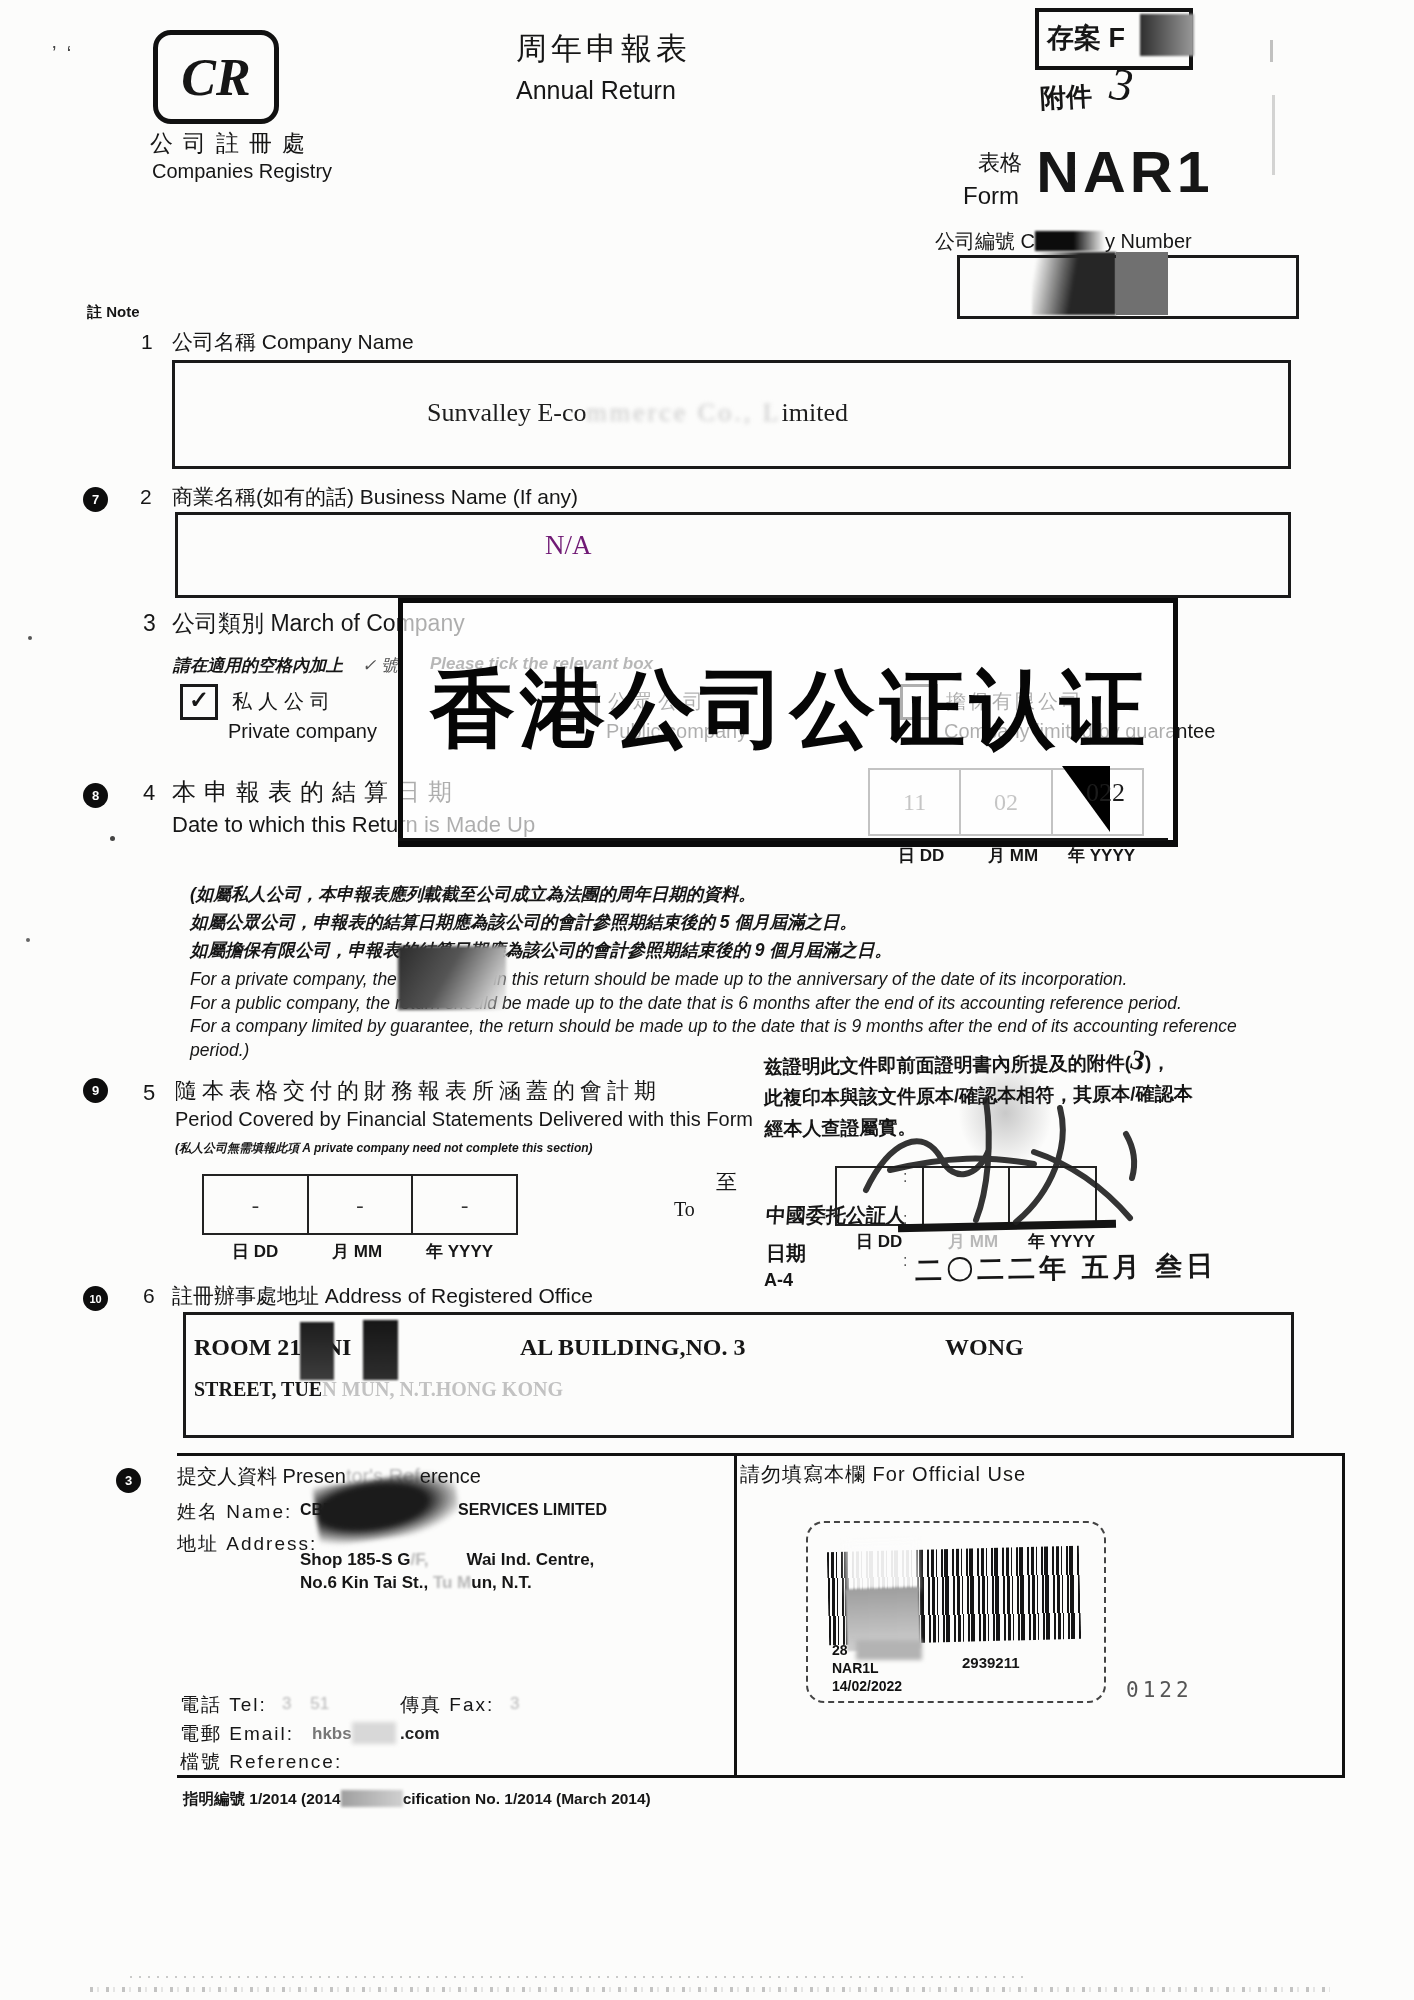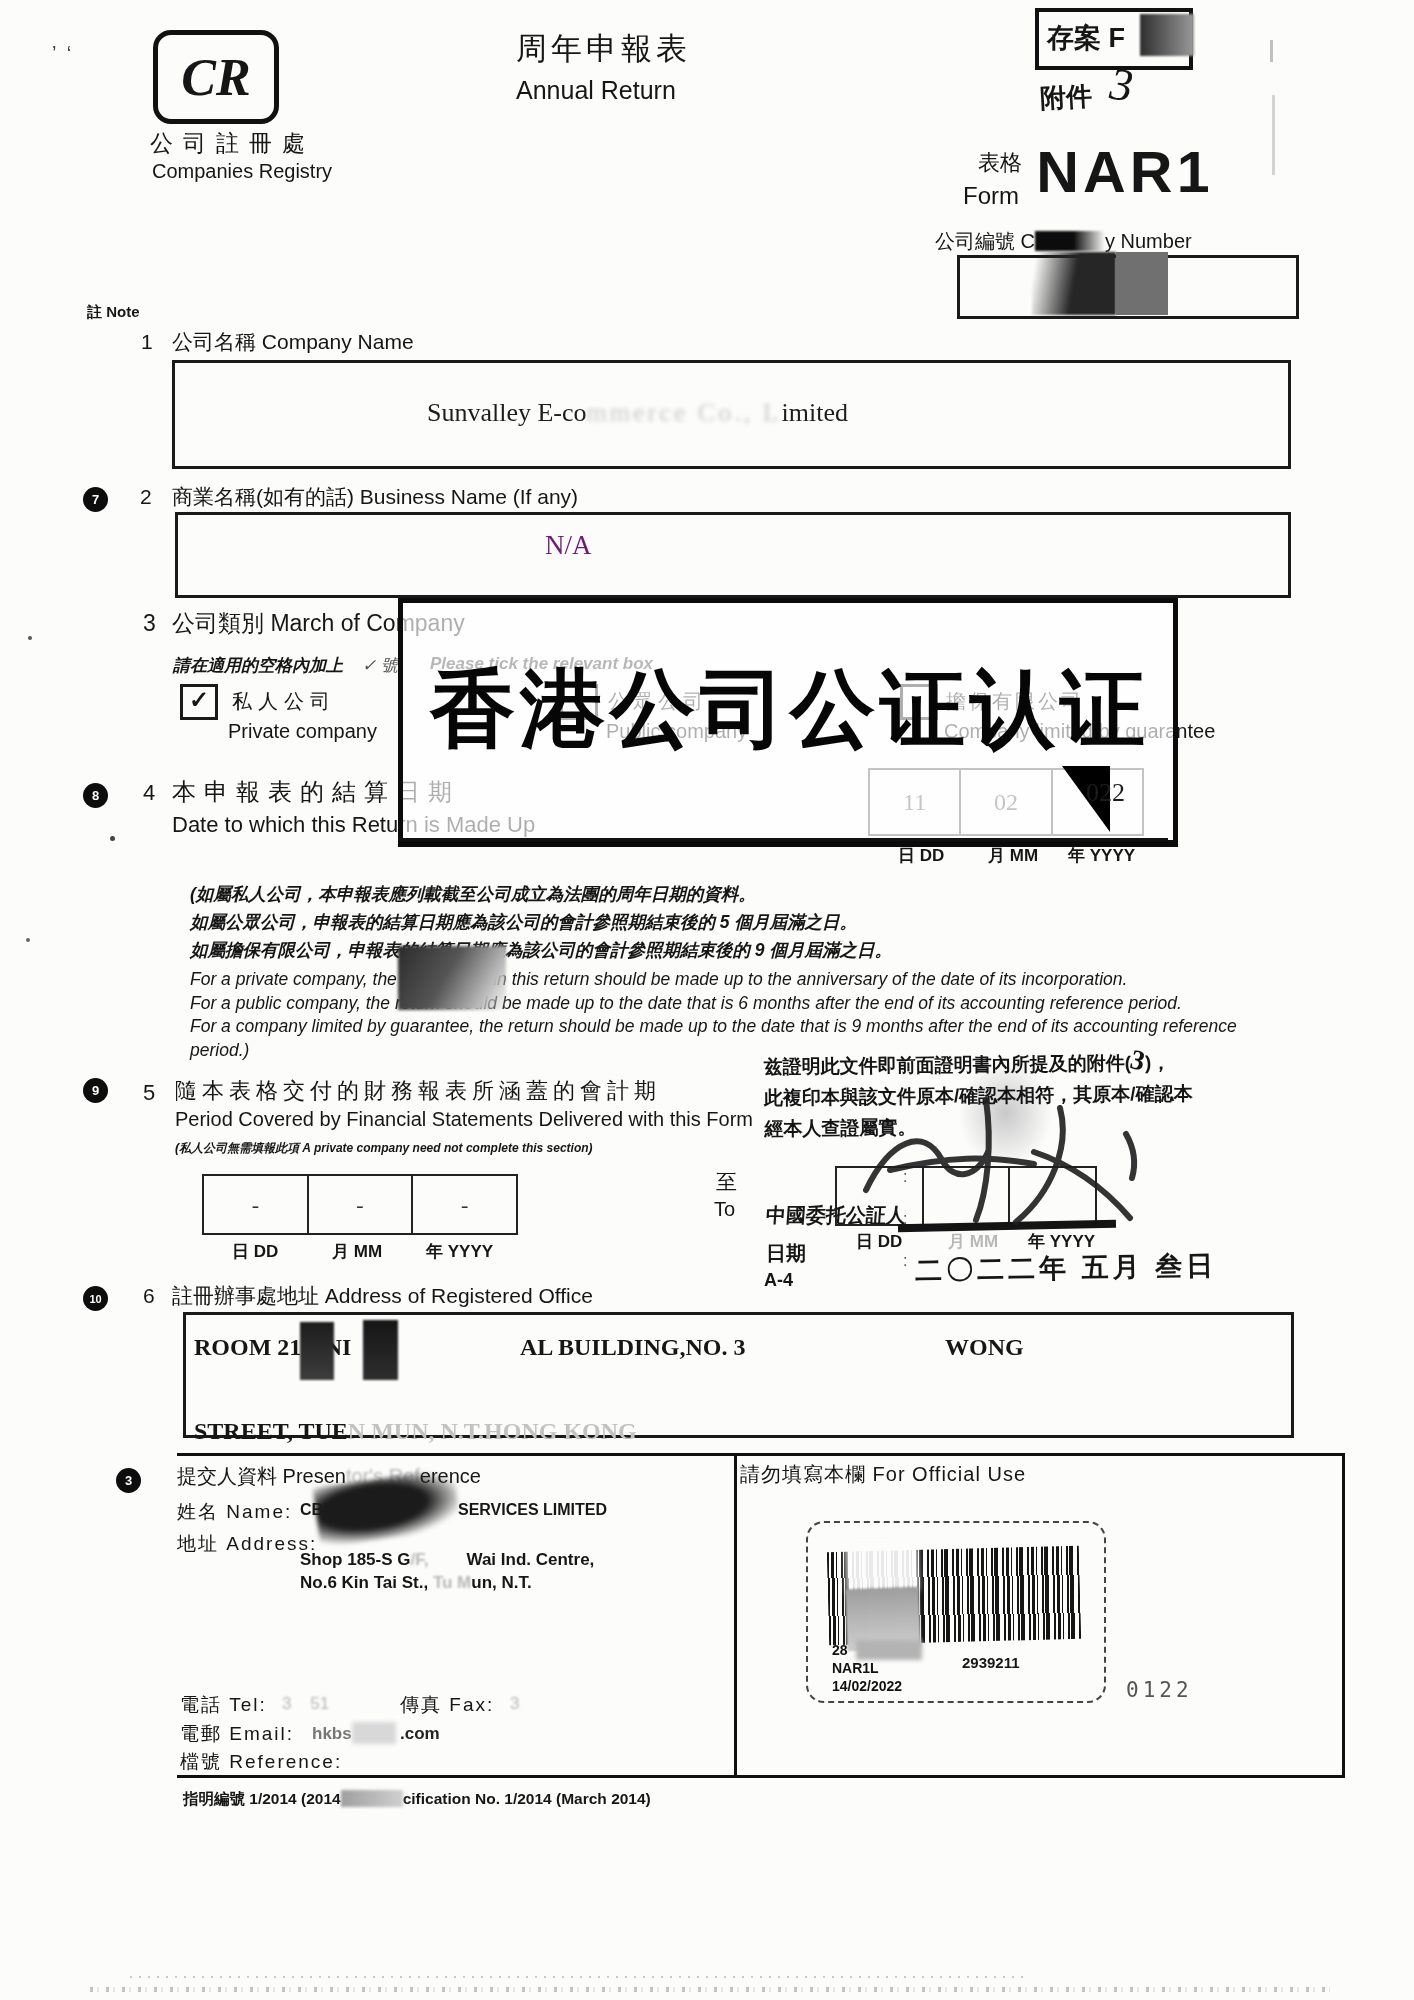--- a/index.html
+++ b/index.html
@@ -170,21 +170,21 @@
   <div class="dcells dark" style="left:202px;top:1174px;width:312px;height:57px;">
     <div>-</div>
     <div>-</div>
     <div>-</div>
   </div>
   <div class="dlabel" style="left:232px;top:1240px;">日 DD</div>
   <div class="dlabel" style="left:332px;top:1240px;">月 MM</div>
   <div class="dlabel" style="left:426px;top:1240px;">年 YYYY</div>
 
   <div class="abs" style="left:716px;top:1168px;font-size:21px;">至</div>
-  <div class="abs" style="left:714px;top:1198px;font-size:20px;">To</div>
+  <div class="abs" style="left:674px;top:1198px;font-size:20px;font-family:Liberation Serif, serif;">To</div>
 
   <div class="dcells dark" style="left:835px;top:1166px;width:258px;height:56px;">
     <div></div>
     <div></div>
     <div></div>
   </div>
   <div class="dlabel" style="left:856px;top:1230px;">日 DD</div>
   <div class="dlabel ghost" style="left:948px;top:1230px;">月 MM</div>
   <div class="dlabel" style="left:1028px;top:1230px;">年 YYYY</div>
   <div class="abs" style="left:898px;top:1222px;width:218px;height:8px;background:#141414;transform:rotate(-1.2deg);z-index:4;"></div>
@@ -211,21 +211,21 @@
 
   <div class="badge" style="left:83px;top:1286px;font-size:11px;">10</div>
   <div class="abs seclabel" style="left:143px;top:1284px;">6</div>
   <div class="abs seclabel" style="left:172px;top:1282px;">註冊辦事處地址 Address of Registered Office</div>
   <div class="abs box" style="left:183px;top:1312px;width:1105px;height:120px;"></div>
   <div class="abs serif nowrap" style="left:194px;top:1334px;font-size:24px;font-weight:600;">ROOM 21 UNI</div>
   <div class="blob" style="left:300px;top:1322px;width:34px;height:58px;background:linear-gradient(#1d1d1d,#3d3d3d);filter:blur(1px);"></div>
   <div class="blob" style="left:363px;top:1320px;width:35px;height:60px;background:linear-gradient(#161616,#2e2e2e);filter:blur(1px);"></div>
   <div class="abs serif nowrap" style="left:520px;top:1334px;font-size:24px;font-weight:600;">AL BUILDING,NO. 3</div>
   <div class="abs serif nowrap" style="left:945px;top:1334px;font-size:24px;font-weight:600;">WONG</div>
-  <div class="abs serif nowrap" style="left:194px;top:1378px;font-size:24px;font-weight:600;margin-top:40px;">
+  <div class="abs serif nowrap" style="left:194px;top:1378px;font-size:20px;font-weight:600;">
     <span>STREET, TUE</span><span style="color:#c2c2c2;filter:blur(.6px);">N MUN, N.T.HONG KONG</span>
   </div>
 
   <div class="hr" style="left:177px;top:1453px;width:1168px;height:3px;"></div>
   <div class="hr" style="left:177px;top:1775px;width:1168px;height:3px;"></div>
   <div class="hr" style="left:734px;top:1453px;width:3px;height:325px;"></div>
   <div class="hr" style="left:1342px;top:1453px;width:3px;height:325px;"></div>
 
   <div class="badge" style="left:116px;top:1468px;">3</div>
   <div class="abs nowrap" style="left:177px;top:1463px;font-size:20px;font-weight:500;">

